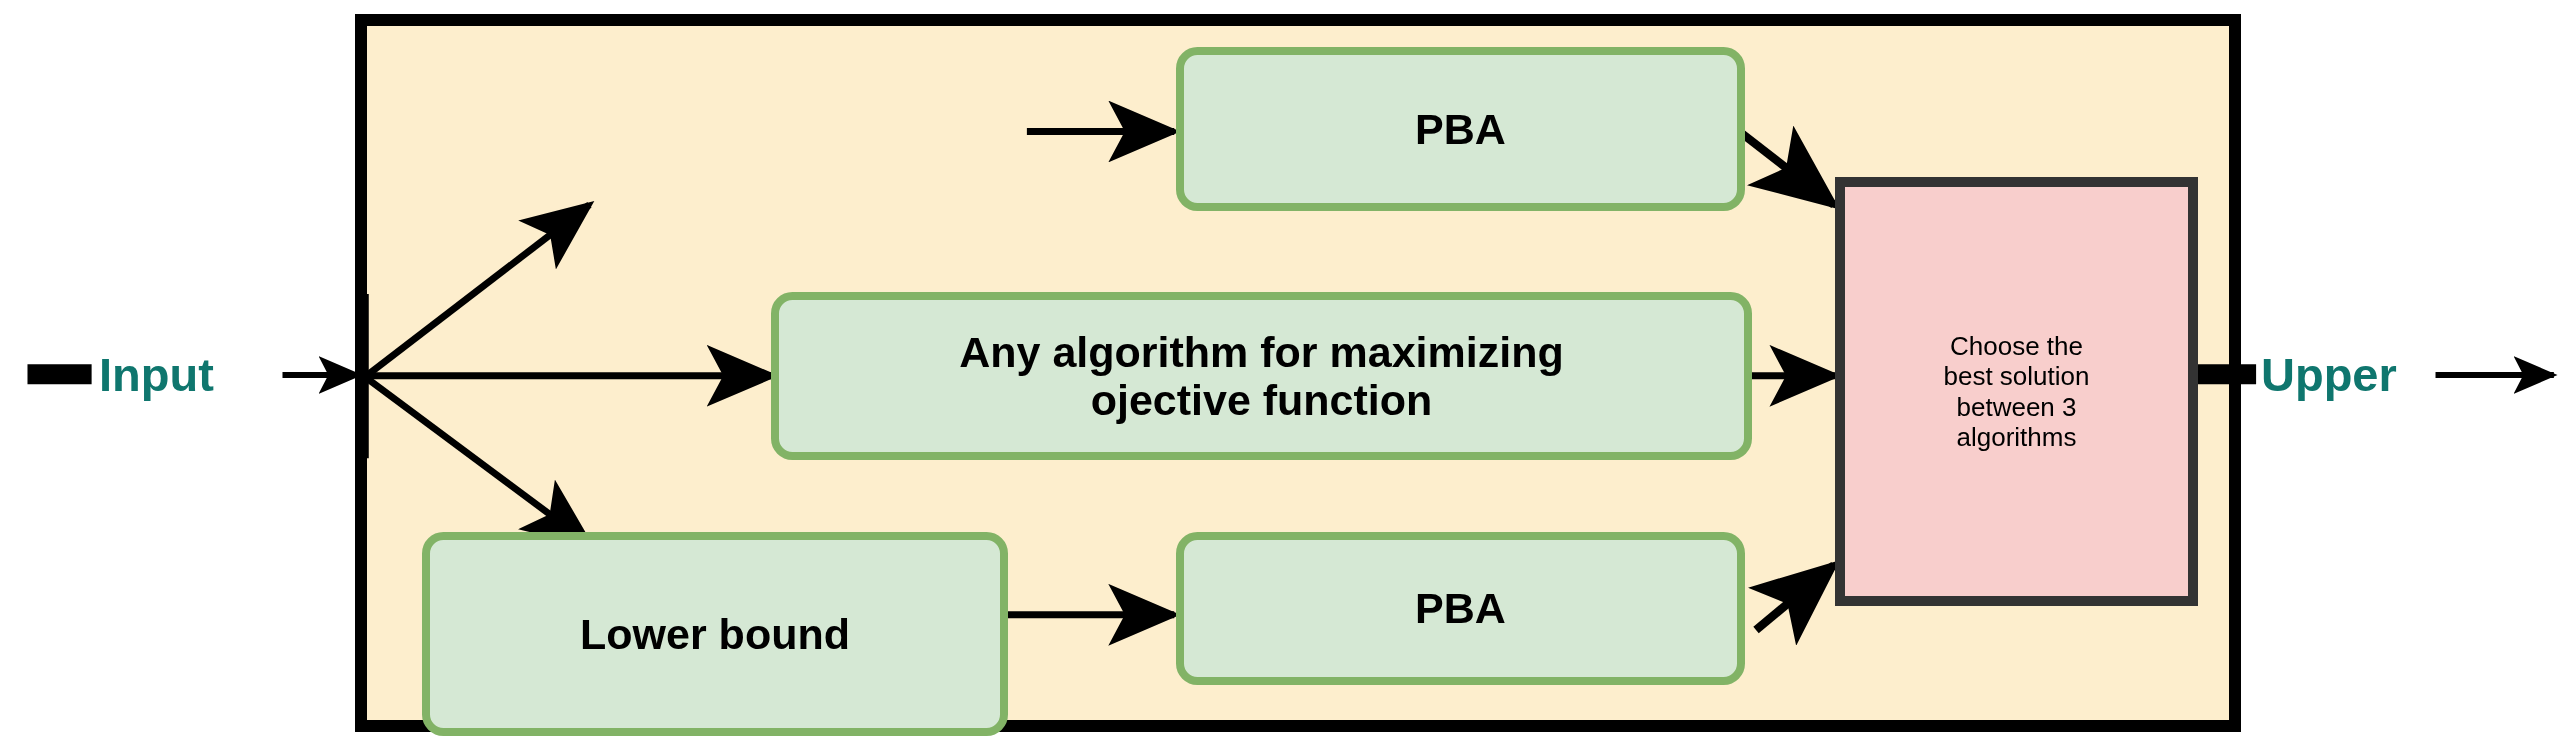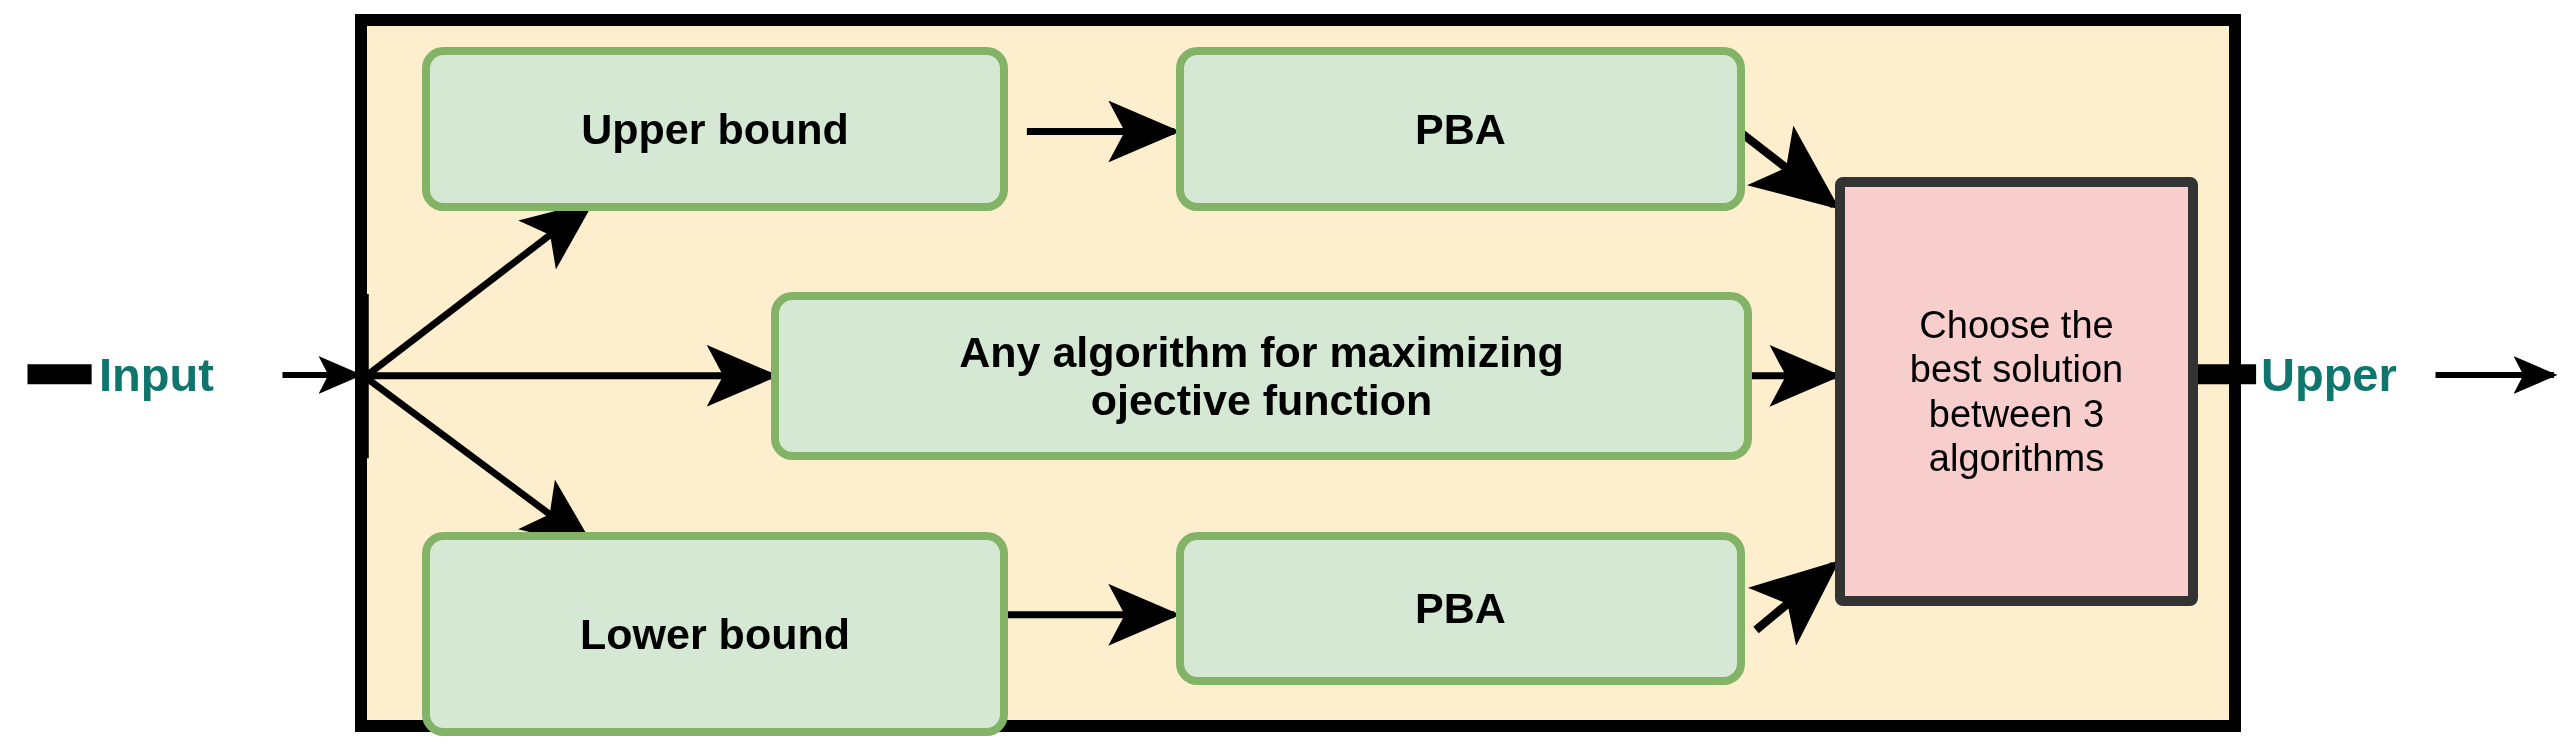--- a/index.html
+++ b/index.html
@@ -40,23 +40,23 @@
     border: 8.4px solid #82b366;
     border-radius: 21.4px;
     font-weight: bold;
     font-size: 43px;
     line-height: 1.12;
     letter-spacing: 0px;
   }
   .pink-node {
     background: #f8cecc;
     border: 10.7px solid #333333;
-    border-radius: 8px;
+    border-radius: 0px;
     font-weight: normal;
-    font-size: 38px;
+    font-size: 26px;
     line-height: 1.16;
   }
   .io-label {
     position: absolute;
     font-weight: bold;
     font-size: 47px;
     color: #0f766e;
     white-space: nowrap;
     display: flex;
     align-items: center;
@@ -110,23 +110,20 @@
   </svg>
 
   <div class="io-label" style="left:99px; top:347px;">
     <span>Input</span>
   </div>
 
   <div class="io-label" style="left:2261px; top:347px;">
     <span>Upper</span>
   </div>
 
-  <div class="node green-node" style="left:422px; top:47px; width:586px; height:164px;">
-    <span class="node-text">Upper bound</span>
-  </div>
 
   <div class="node green-node" style="left:1176px; top:47px; width:569px; height:164px;">
     <span class="node-text">PBA</span>
   </div>
 
   <div class="node green-node" style="left:771px; top:292px; width:981px; height:168px;">
     <span class="node-text">Any algorithm for maximizing
 ojective function</span>
   </div>
 

